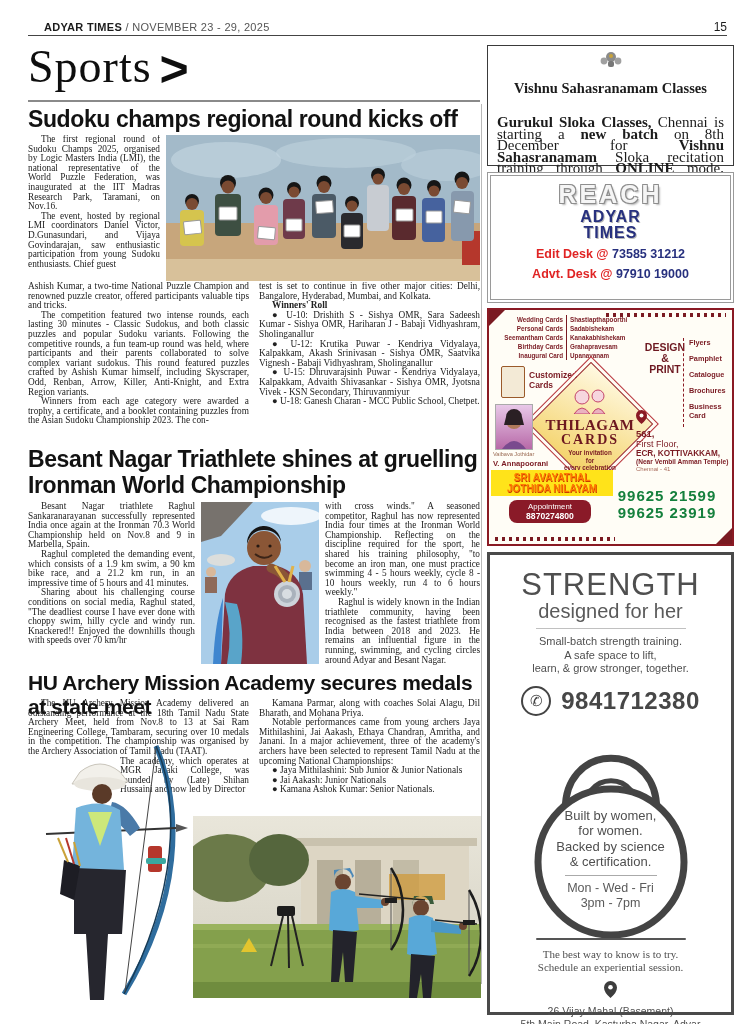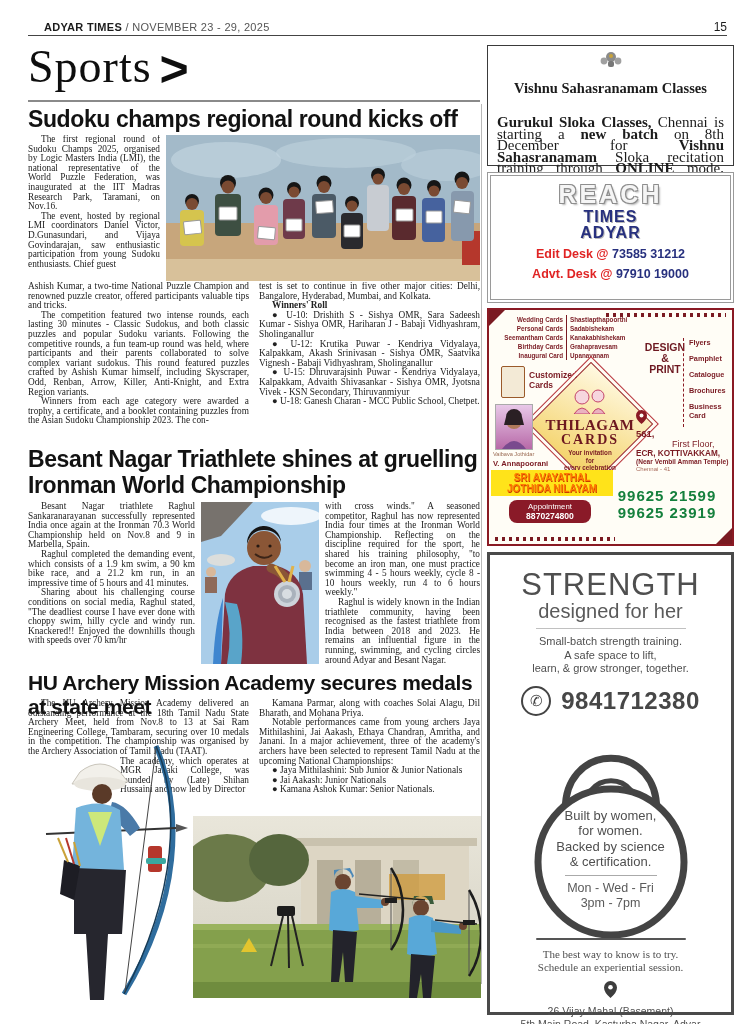--- a/index.html
+++ b/index.html
@@ -74,21 +74,21 @@
   .thi .astro{left:6px;top:94px;width:36px;height:44px;border:1px solid #aaa;background:linear-gradient(#e8c8e8,#b86aa8);}
   .thi .jlab{left:4px;top:141px;font-size:5.6px;color:#9a6a52;}
   .thi .jname{left:4px;top:149px;font-size:7.6px;font-weight:bold;}
   .thi .nilayam{left:2px;top:160px;width:122px;background:#ffe31a;text-align:center;padding:2px 0;
         font-size:10px;font-weight:800;line-height:11px;color:#ff7a00;text-shadow:.5px .5px 0 #c83a00;}
   .thi .appt{left:20px;top:190px;width:82px;background:#8a1a28;border-radius:8px;color:#fff;text-align:center;padding:2px 0;}
   .thi .appt .a1{font-size:7.8px;}
   .thi .appt .a2{font-size:8.6px;font-weight:bold;}
   .thi .addr{right:2px;top:100px;width:94px;text-align:left;}
   .thi .ad1{font-size:9.5px;font-weight:bold;}
-  .thi .ad2{font-size:9px;padding-left:36px;}
+  .thi .ad2{font-size:9px;}
   .thi .ad3{font-size:8.2px;font-weight:800;}
   .thi .ad4{font-size:6.6px;font-weight:bold;line-height:7.5px;}
   .thi .ad5{font-size:6px;color:#a86a5a;}
   .thi .phones{right:2px;top:177px;width:126px;text-align:center;font-size:15px;font-weight:800;line-height:17px;letter-spacing:1px;color:#15803d;}
   .thi .tri{position:absolute;width:0;height:0;}
   .thi .zig{position:absolute;height:4px;background:repeating-linear-gradient(90deg,#7a1a22 0 3px,transparent 3px 7px);}
   .str{left:487px;top:552px;width:247px;height:463px;border:3px solid #4a4a4a;text-align:center;
        font-family:"Liberation Sans",sans-serif;color:#555;}
   .str .t1{font-size:31px;letter-spacing:1px;margin-top:12px;color:#4f4f4f;}
   .str .t2{font-size:20px;margin-top:-3px;color:#5a5a5a;}
@@ -347,22 +347,22 @@
     <div class="ttl">Vishnu Sahasranamam Classes</div>
     <div class="bodytxt"><b>Gurukul Sloka Classes,</b><span> Chennai is starting a </span><b>new batch</b><span> on 8th December for </span><b>Vishnu Sahasranamam</b><span> Sloka recitation training through </span><b>ONLINE</b><span> mode, Classes will be conducted for 40 minutes, 3 days a week for 5 months. Fees </span><b>Rs. 600</b><span> per month. Kindly call </span><b>S. Sriram @ 93825 13825</b></div>
     <div class="web">
       <span>website</span>&nbsp;&nbsp;
       <span>www.gurukulsloka.com</span>
     </div>
   </div>
 
   <div class="adbox reach">
     <div class="r1">REACH</div>
+    <div class="brand">ADYAR</div>
     <div class="brand">TIMES</div>
-    <div class="brand">ADYAR</div>
     <div class="line">
       <span class="lbl">Edit Desk @</span>
       <span class="num">73585 31212</span>
     </div>
     <div class="line">
       <span class="lbl">Advt. Desk @</span>
       <span class="num">97910 19000</span>
     </div>
   </div>
 

